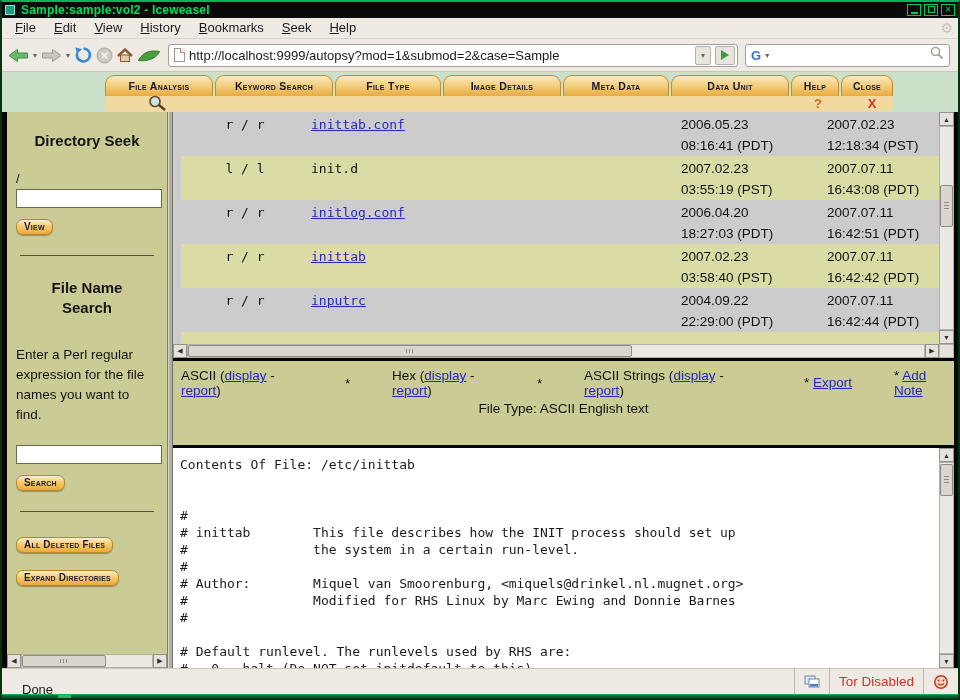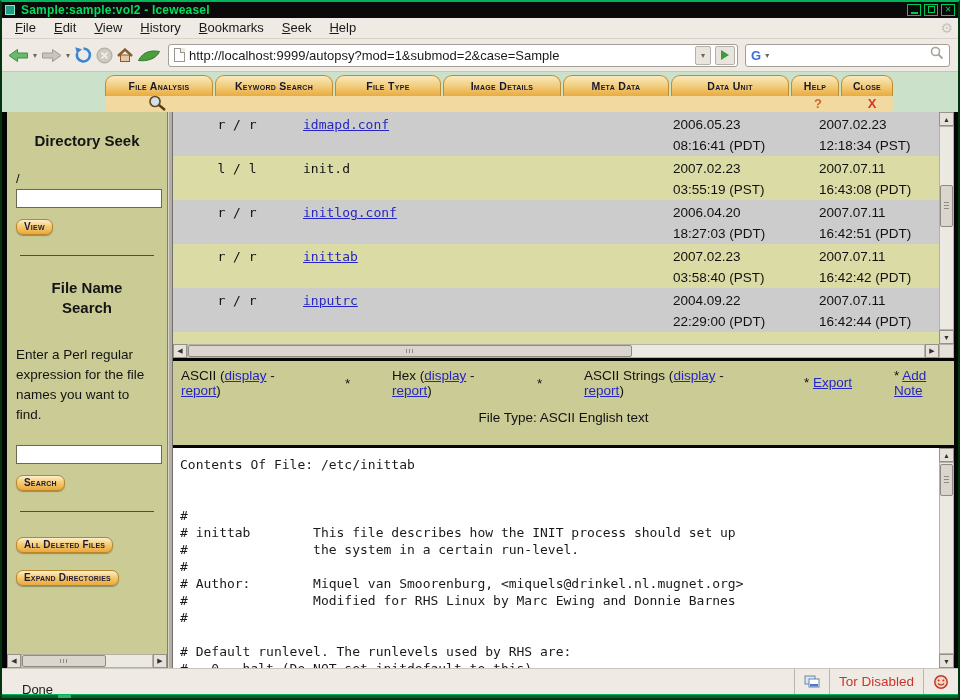--- a/index.html
+++ b/index.html
@@ -103,21 +103,21 @@
   .hscroll { position:absolute; display:flex; height:14px; }
   .hscroll .sb-track { flex:1; height:14px; }
   .hscroll .sb-thumb { top:0; height:12px; }
   .vscroll { position:absolute; width:15px; display:flex; flex-direction:column; }
   .vscroll .sb-btn { width:15px; }
   .vscroll .sb-track { flex:1; width:15px; }
   .vscroll .sb-thumb { left:0; width:13px; }
 
   
   .pane-top { position:absolute; left:171px; top:0; width:781px; height:246px; background:#cccccc; }
-  .rows { position:absolute; left:0; top:0; width:766px; height:232px; overflow:hidden; }
+  .rows { position:absolute; left:0; top:0; width:766px; height:232px; overflow:hidden;padding-left:8px; }
   .frow { display:grid; grid-template-columns:128px 352px 146px 1fr; height:44px; padding-top:2px; }
   .frow:nth-child(odd) { background:#cccccc; }
   .frow:nth-child(even) { background:#dbdba6; }
   .fcell-type { text-align:center; font-family:"DejaVu Sans Mono",monospace; font-size:13px; padding-top:3px; color:#111; }
   .fcell-name { font-family:"DejaVu Sans Mono",monospace; font-size:13px; padding:3px 0 0 2px; }
   .fcell-name .fname { color:#2626c4; text-decoration:underline; }
   .fcell-name .fname[data-link="false"] { color:#111; text-decoration:none; }
   .fcell-date { white-space:pre-line; line-height:21px; font-size:13.5px; color:#111; padding-left:20px; }
   .frow-partial { height:12px; background:#dbdba6; overflow:hidden; }
   .pane-top .vscroll { right:0; top:0; height:232px; }
@@ -125,21 +125,21 @@
   .scroll-corner { position:absolute; right:0; bottom:0; width:15px; height:14px; background:#e6e2db; border:1px solid #b5b1a9; }
 
   
   .pane-mid { position:absolute; left:171px; top:249px; width:781px; height:84px; background:#cbcb96;
     font-size:13.5px; color:#111; }
   .mid-links { display:flex; justify-content:space-between; padding:7px 12px 0 8px; }
   .link-group a { color:#2626c4; text-decoration:underline; }
   .lg1 { width:122px; } .lg2 { width:103px; } .lg3 { width:178px; }
   .lg4 { white-space:nowrap; margin-top:7px; } .lg5 { width:48px; }
   .star { margin-top:8px; }
-  .mid-filetype { text-align:center; margin-top:12px; }
+  .mid-filetype { text-align:center; margin-top:3px; }
 
   
   .pane-bottom { position:absolute; left:171px; top:336px; width:781px; height:220px; background:#fff; }
   .content-pre { position:absolute; left:7px; top:8px; width:748px; height:212px; overflow:hidden;
     font-family:"DejaVu Sans Mono",monospace; font-size:13px; line-height:17px; white-space:pre; color:#1a1a1a; }
   .pane-bottom .vscroll { right:0; top:0; height:220px; }
 
   
   .statusbar { position:absolute; top:666px; left:0; width:956px; height:26px; background:#efebe4;
     border-top:1px solid #c9c5bd; display:flex; align-items:center; }
@@ -292,21 +292,21 @@
         <div class="sb-btn">▶</div>
       </div>
     </div>
 
     <div class="divider-v"></div>
 
     <div class="pane-top">
       <div class="rows">
         <div class="frow">
           <div class="fcell-type">r / r</div>
-          <div class="fcell-name"><span class="fname" data-link="true">idmapd.conf</span></div>
+          <div class="fcell-name"><span class="fname" data-link="true">inittab.conf</span></div>
           <div class="fcell-date">2006.05.23
 08:16:41 (PDT)</div>
           <div class="fcell-date">2007.02.23
 12:18:34 (PST)</div>
         </div>
         <div class="frow">
           <div class="fcell-type">l / l</div>
           <div class="fcell-name"><span class="fname" data-link="false">init.d</span></div>
           <div class="fcell-date">2007.02.23
 03:55:19 (PST)</div>

